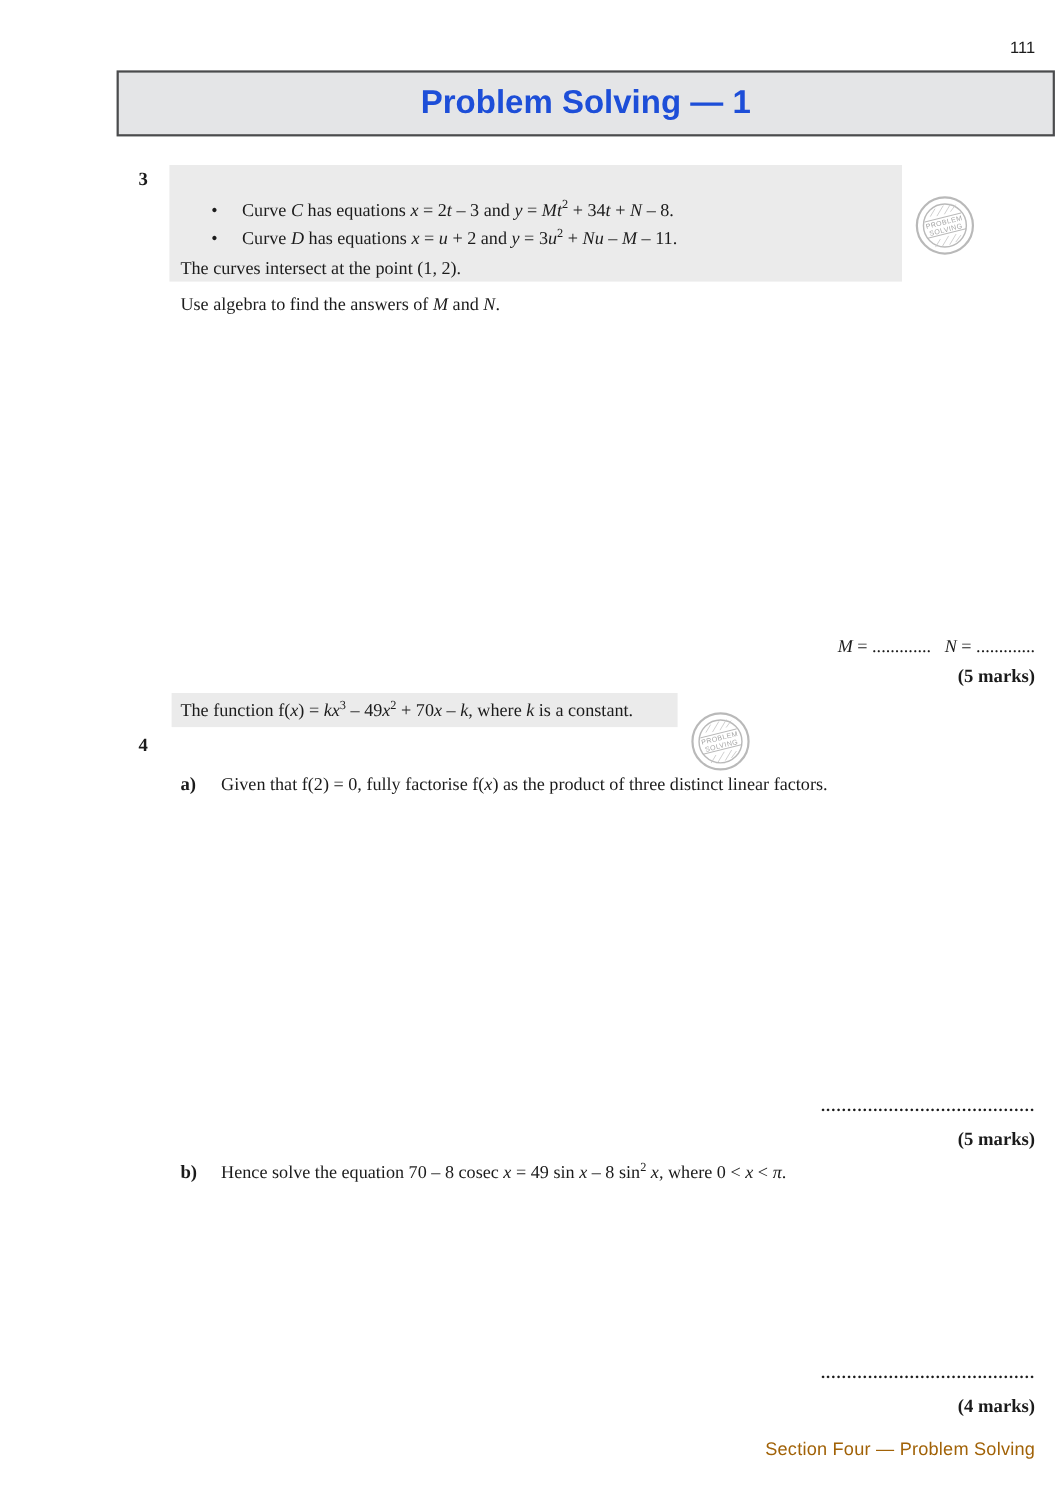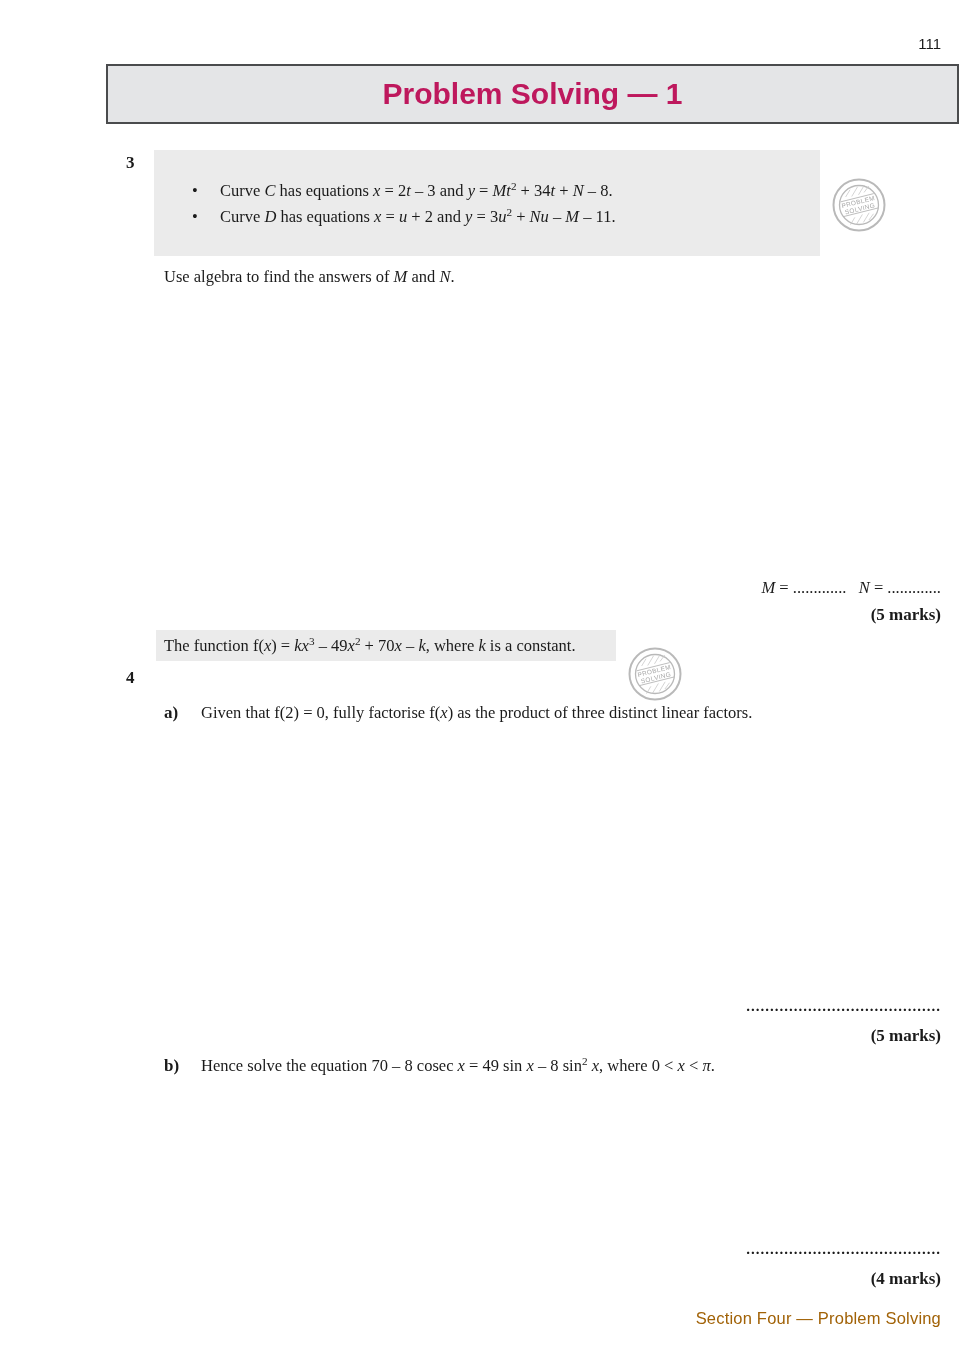--- a/index.html
+++ b/index.html
@@ -12,21 +12,21 @@
   .seg-i { font-style:italic; }
   .seg-sup { font-size:68%; vertical-align:super; line-height:0; }
   .pagenum { font-family:"Liberation Sans", sans-serif; font-size:15px; color:#1b1b1b; }
   .banner {
     left:62px; top:64px; width:853px; height:60px; box-sizing:border-box;
     background:#e4e5e7; border:2px solid #4a4b4d;
     display:flex; align-items:center; justify-content:center;
   }
   .banner h1 {
     margin:0; font-family:"Liberation Sans", sans-serif; font-weight:bold;
-    font-size:30px; color:#be185d; letter-spacing:0;
+    font-size:30px; color:#1d4ed8; letter-spacing:0;
   }
   .qnum { font-weight:bold; font-size:17px; line-height:22px; }
   .qbox { background:#ebebeb; }
   .bullet { display:inline-block; width:28px; }
   .marks { font-weight:bold; font-size:17px; line-height:22px; white-space:nowrap; }
   .dots { font-size:15px; font-weight:bold; letter-spacing:1px; white-space:nowrap; color:#1b1b1b; }
   .right { text-align:center; }
   .footer {
     font-family:"Liberation Sans", sans-serif; font-size:16.5px; color:#a16207;
     letter-spacing:0.2px; white-space:nowrap;
@@ -46,20 +46,21 @@
 
   <div class="abs qnum" style="left:82px; top:152px;">3</div>
 
   <div class="abs qbox" style="left:110px; top:150px; width:666px; height:106px;">
     <div class="abs txt" style="left:38px; top:30px;">
       <span class="bullet">•</span><span><span>Curve </span><span class="seg-i">C</span><span> has equations </span><span class="seg-i">x</span><span> = 2</span><span class="seg-i">t</span><span> – 3 and </span><span class="seg-i">y</span><span> = </span><span class="seg-i">Mt</span><span class="seg-sup">2</span><span> + 34</span><span class="seg-i">t</span><span> + </span><span class="seg-i">N</span><span> – 8.</span></span>
     </div>
     <div class="abs txt" style="left:38px; top:56px;">
       <span class="bullet">•</span><span><span>Curve </span><span class="seg-i">D</span><span> has equations </span><span class="seg-i">x</span><span> = </span><span class="seg-i">u</span><span> + 2 and </span><span class="seg-i">y</span><span> = 3</span><span class="seg-i">u</span><span class="seg-sup">2</span><span> + </span><span class="seg-i">Nu</span><span> – </span><span class="seg-i">M</span><span> – 11.</span></span>
     </div>
+    <div class="abs txt" style="left:10px; top:83px;"><span>The curves intersect at the point (1, 2).</span></div>
   </div>
 
   <svg class="abs stamp" style="left:787px; top:177px;" width="56" height="56" viewBox="0 0 56 56">
     <circle cx="28" cy="28" r="25.5" fill="none" stroke="#b6b6b6" stroke-width="2"></circle>
     <circle cx="28" cy="28" r="19.5" fill="none" stroke="#b6b6b6" stroke-width="1.3"></circle>
     <g transform="rotate(-14 28 28)">
       <line x1="11" y1="20.5" x2="45" y2="20.5" stroke="#b0b0b0" stroke-width="0.8"></line>
       <line x1="10" y1="35.5" x2="46" y2="35.5" stroke="#b0b0b0" stroke-width="0.8"></line>
       <path d="M17 17 L23 11 M23 18 L31 10 M30 18 L38 10 M36 17 L42 12 M15 45 L21 39 M21 46 L29 38 M28 46 L36 38 M34 45 L40 40" stroke="#c4c4c4" stroke-width="0.7" fill="none"></path>
       <text x="28" y="27" text-anchor="middle" font-family="Liberation Sans, sans-serif" font-size="6.4" letter-spacing="0.4" fill="#9e9e9e">PROBLEM</text>

